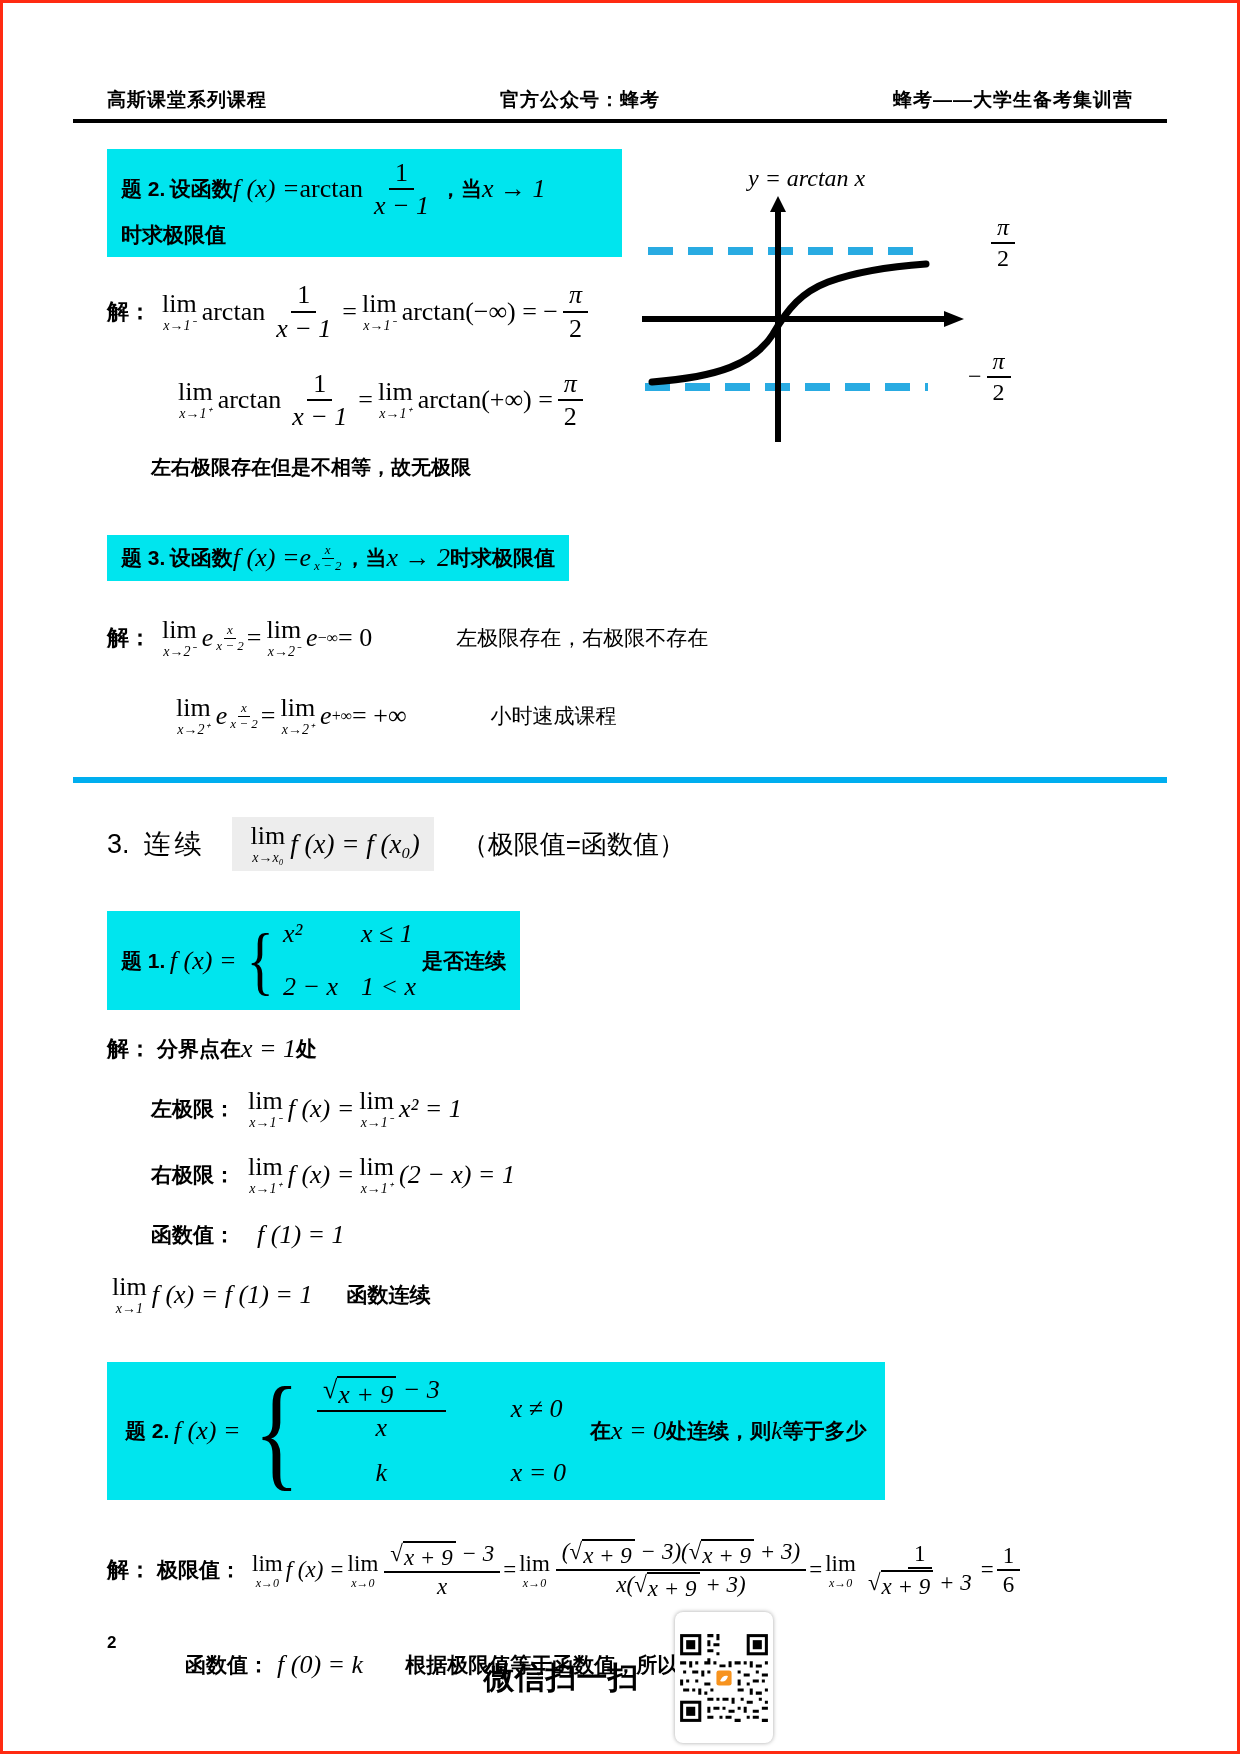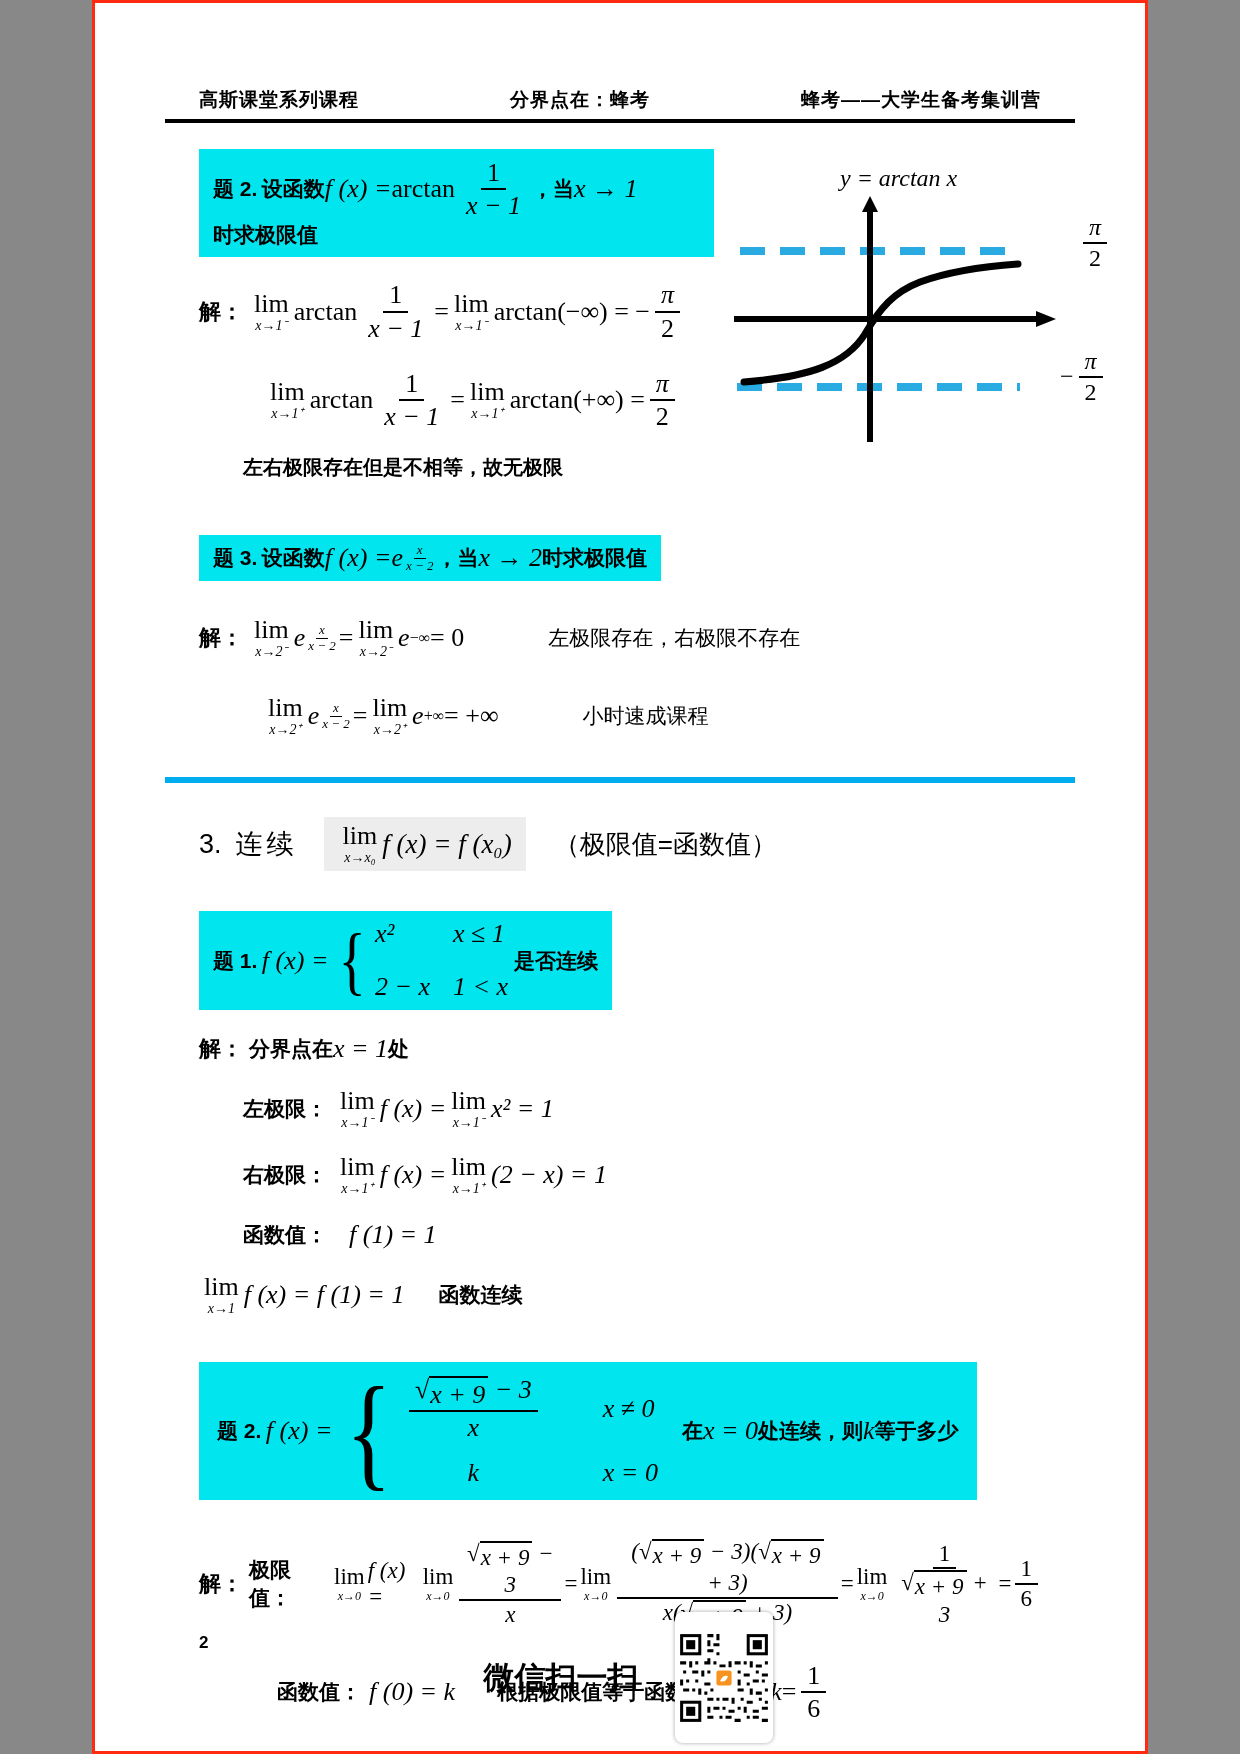--- a/index.html
+++ b/index.html
@@ -1,16 +1,16 @@
 <!DOCTYPE html>
 <html><head>
 <meta charset="utf-8">
 <style>
   html,body{margin:0;padding:0;background:#888;}
-  .page{position:relative;width:1056px;height:1754px;margin:0 auto;background:#fff;
+  .page{position:relative;width:1240px;height:1754px;margin:0 auto;background:#fff;
         box-sizing:border-box;border:3px solid #ff2a12;padding:0 70px;overflow:hidden;
         font-family:"Liberation Sans",sans-serif;color:#000;}
 
   
   .hdr{display:flex;justify-content:space-between;align-items:flex-end;margin-top:84px;padding:0 34px;}
   .hdr-item{font-weight:700;font-size:19px;letter-spacing:1px;}
   .hdr-rule{border-top:4px solid #000;margin-top:6px;}
 
   
   .m{font-family:"Liberation Serif",serif;font-size:26px;}
@@ -96,21 +96,21 @@
   .qrpanel{width:98px;height:131px;background:#fff;border-radius:8px;box-shadow:0 0 4px rgba(0,0,0,.35);
            display:flex;align-items:center;justify-content:center;}
 </style>
 </head>
 <body>
 
 <div class="page">
 
   <header class="hdr">
     <span class="hdr-item">高斯课堂系列课程</span>
-    <span class="hdr-item">分界点在：蜂考</span>
+    <span class="hdr-item">官方公众号：蜂考</span>
     <span class="hdr-item">蜂考——大学生备考集训营</span>
   </header>
   <div class="hdr-rule"></div>
 
   <section class="p2row">
     <div class="p2left">
       <div class="hlbox p2title">
         <span class="cn t">题 2.</span>&nbsp;
         <span class="cn t">设函数</span>
         <span class="m it">f (x) = </span><span class="m">arctan</span>

